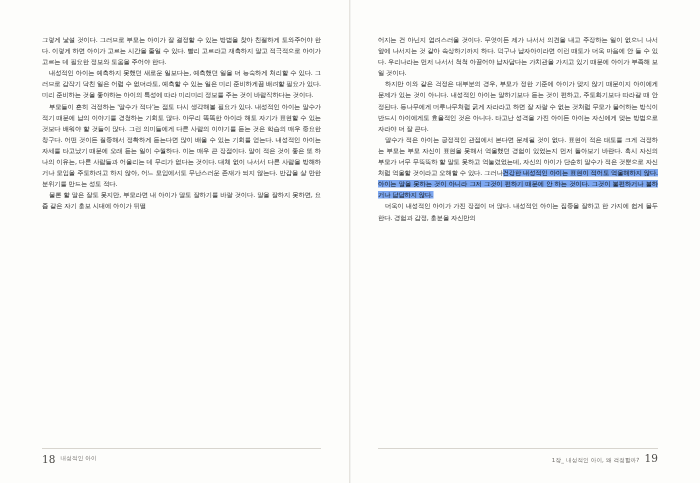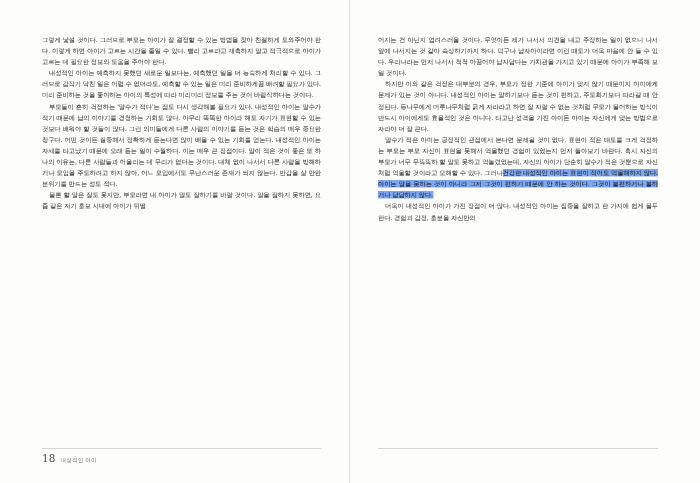--- a/index.html
+++ b/index.html
@@ -71,20 +71,21 @@
     align-items: baseline;
     gap: 5px;
   }
   .footer .folio {
     font-size: 10.5px;
     color: #4c4a47;
     font-family: "DejaVu Serif", serif;
   }
   .footer.left-footer {
     left: 42px;
+    align-items: center;
   }
   .footer.right-footer {
     right: 42px;
     flex-direction: row;
   }
   .rule {
     position: absolute;
     height: 1px;
     background: #d8d5cf;
     bottom: 34px;
@@ -118,16 +119,20 @@
   </div>
 
   <div class="page right">
     <div class="body-text">
       <p class="noindent">어지는 건 아닌지 염려스러울 것이다. 무엇이든 제가 나서서 의견을 내고 주장하는 일이 없으니 나서 앞에 나서지는 것 같아 속상하기까지 하다. 덕구나 남자아이라면 이런 때도가 더욱 마음에 안 들 수 있다. 우리나라는 먼저 나서서 척척 아끌어야 남자답다는 가치관을 가지고 있기 때문에 아이가 부족해 보일 것이다.</p>
       <p>하지만 이와 같은 걱정은 대부분의 경우, 부모가 정한 기준에 아이가 맞지 않기 때문이지 아이에게 문제가 있는 것이 아니다. 내성적인 아이는 말하기보다 듣는 것이 편하고, 주도화기보다 따라갈 때 안정된다. 등나무에게 머루나무처럼 굵게 자라라고 하면 잘 자랄 수 없는 것처럼 무모가 물어하는 방식이 반드시 아이에게도 효율적인 것은 아니다. 타고난 성격을 가진 아이든 아이는 자신에게 맞는 방법으로 자라야 더 잘 큰다.</p>
       <p><span>말수가 적은 아이는 긍정적인 관점에서 본다면 문제될 것이 없다. 표현이 적은 태도를 크게 걱정하는 부모는 부모 자신이 표현을 못해서 억울했던 경험이 있었는지 먼저 돌아보기 바란다. 혹시 자신의 부모가 너무 무뚝뚝하 할 말도 못하고 억눌렸었는데, 자신의 아이가 단순히 말수가 적은 것뿐으로 자신처럼 억울할 것이라고 오해할 수 있다. 그러나</span><span class="hl">건강한 내성적인 아이는 표현이 적어도 억울해하지 않다. 아이는 말을 못하는 것이 아니라 그저 그것이 편하기 때문에 안 하는 것이다. 그것이 불편하거나 불하거나 답답하지 않다.</span></p>
       <p>더욱이 내성적인 아이가 가진 장점이 더 많다. 내성적인 아이는 집중을 잘하고 한 가지에 쉽게 몰두한다. 경험과 감정, 홍분을 자신만의</p>
     </div>
     <div class="rule right-rule"></div>
+    <div class="footer right-footer">
+      <span>1장_ 내성적인 아이, 왜 걱정할까?</span>
+      <span class="folio">19</span>
+    </div>
   </div>
 
   <div class="gutter-shadow"></div>
 </div>
 
 </body></html>

